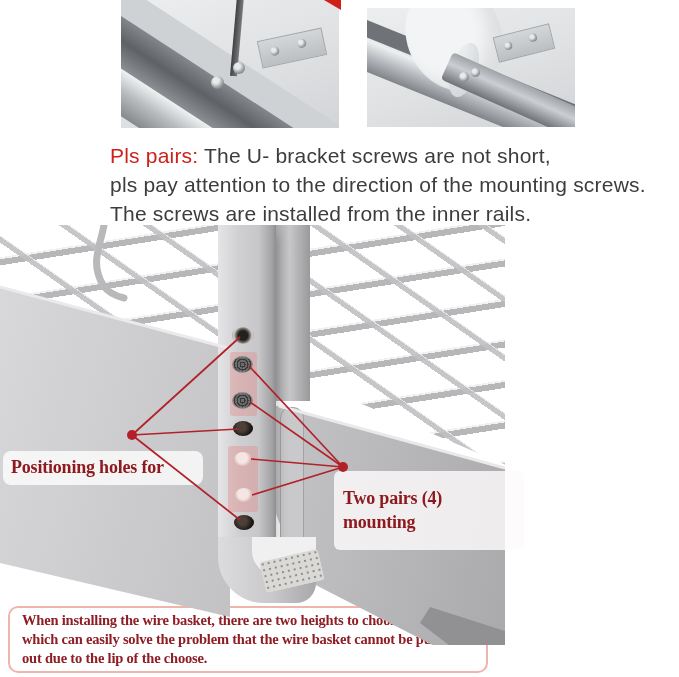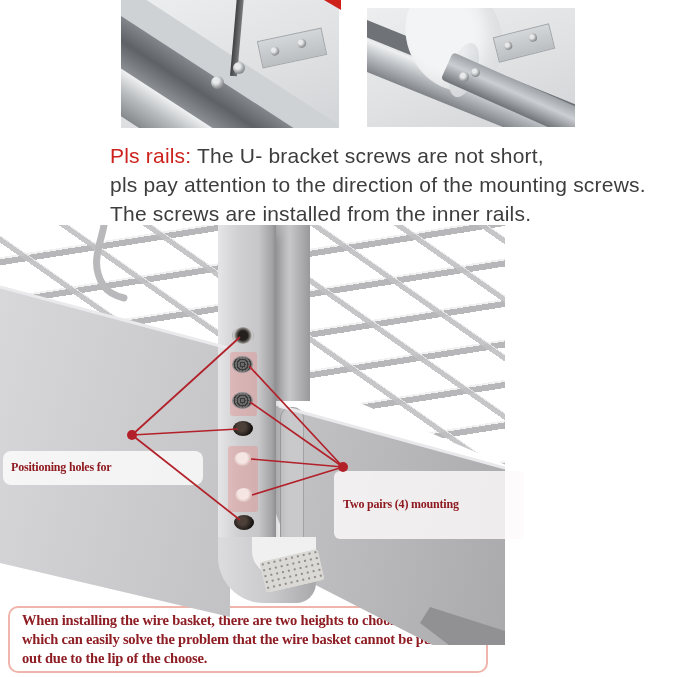--- a/index.html
+++ b/index.html
@@ -47,23 +47,23 @@
   .pink-rect{position:absolute;background:rgba(228,140,140,.42);border-radius:3px;}
   #pink-rect-a{left:230px;top:127px;width:27px;height:64px;}
   #pink-rect-b{left:228px;top:221px;width:30px;height:66px;}
   .hole{position:absolute;border-radius:50%;}
   .hole.rim{background:radial-gradient(circle,#23201e 0 34%,#6e6a66 50%,#d2d2d2 66%,#97979a 85%);}
   .hole.thread{background:repeating-radial-gradient(circle at 50% 50%,#6b6b6b 0 1.5px,#3a3a3a 1.5px 3px);box-shadow:0 0 0 1px #8d8d90;}
   .hole.dark{background:radial-gradient(circle at 42% 40%,#4c4039 0 28%,#161210 72%);}
   .hole.pink{background:radial-gradient(circle at 45% 42%,#f5e6e4 0 40%,#cfa9a6 78%,#a98884 100%);}
   #leader-svg{position:absolute;inset:0;}
   .label-box{position:absolute;border-radius:8px;color:#8e1a20;font-family:"Liberation Serif",serif;font-weight:bold;
-     font-size:12px;line-height:23.5px;letter-spacing:-.2px;}
+     font-size:18px;line-height:23.5px;letter-spacing:-.2px;}
   #label-left{left:3px;top:226px;width:184px;padding:5px 8px;background:rgba(255,255,255,.78);}
-  #label-right{left:334px;top:246px;width:172px;padding:22px 9px;background:rgba(252,250,250,.82);border-radius:6px;}
+  #label-right{left:334px;top:246px;width:172px;padding:16px 9px;background:rgba(252,250,250,.82);border-radius:6px;}
 
   
   #footer-box{left:8px;top:606px;width:452px;z-index:1;background:#fff;border:2px solid #efb4aa;border-radius:10px;
      padding:3px 12px;color:#8e1d24;font-family:"Liberation Serif",serif;font-weight:bold;
      font-size:14.5px;line-height:19px;letter-spacing:-.2px;}
 </style>
 </head>
 <body>
 
 <div id="canvas">
@@ -90,21 +90,21 @@
     <div class="plate" style="left:128px;top:22px;width:56px;height:24px;transform:rotate(-14deg);">
       <span class="screwdot" style="left:8px;top:7px;width:8px;height:8px;"></span>
       <span class="screwdot" style="left:34px;top:5px;width:8px;height:8px;"></span>
     </div>
     <div class="rail" style="left:86px;top:44px;width:230px;height:30px;transform:rotate(24deg);border-radius:4px;background:linear-gradient(180deg,#9fa3a7,#cbcfd3 40%,#6f7377);"></div>
     <span class="screwdot" style="left:92px;top:64px;width:10px;height:10px;"></span>
     <span class="screwdot" style="left:104px;top:60px;width:9px;height:9px;"></span>
   </div>
 
   <div id="note" class="abs">
-    <div><span class="red">Pls rails:</span><span> The U- bracket screws are not short,</span></div>
+    <div><span class="red">Pls pairs:</span><span> The U- bracket screws are not short,</span></div>
     <div>pls pay attention to the direction of the mounting screws.</div>
     <div>The screws are installed from the inner rails.</div>
   </div>
 
   <div id="main-photo" class="abs">
     <div id="grid-zone">
       <div id="wires-long"></div>
       <div id="wires-cross"></div>
     </div>
     <div id="slab-left" class="slab"></div>

